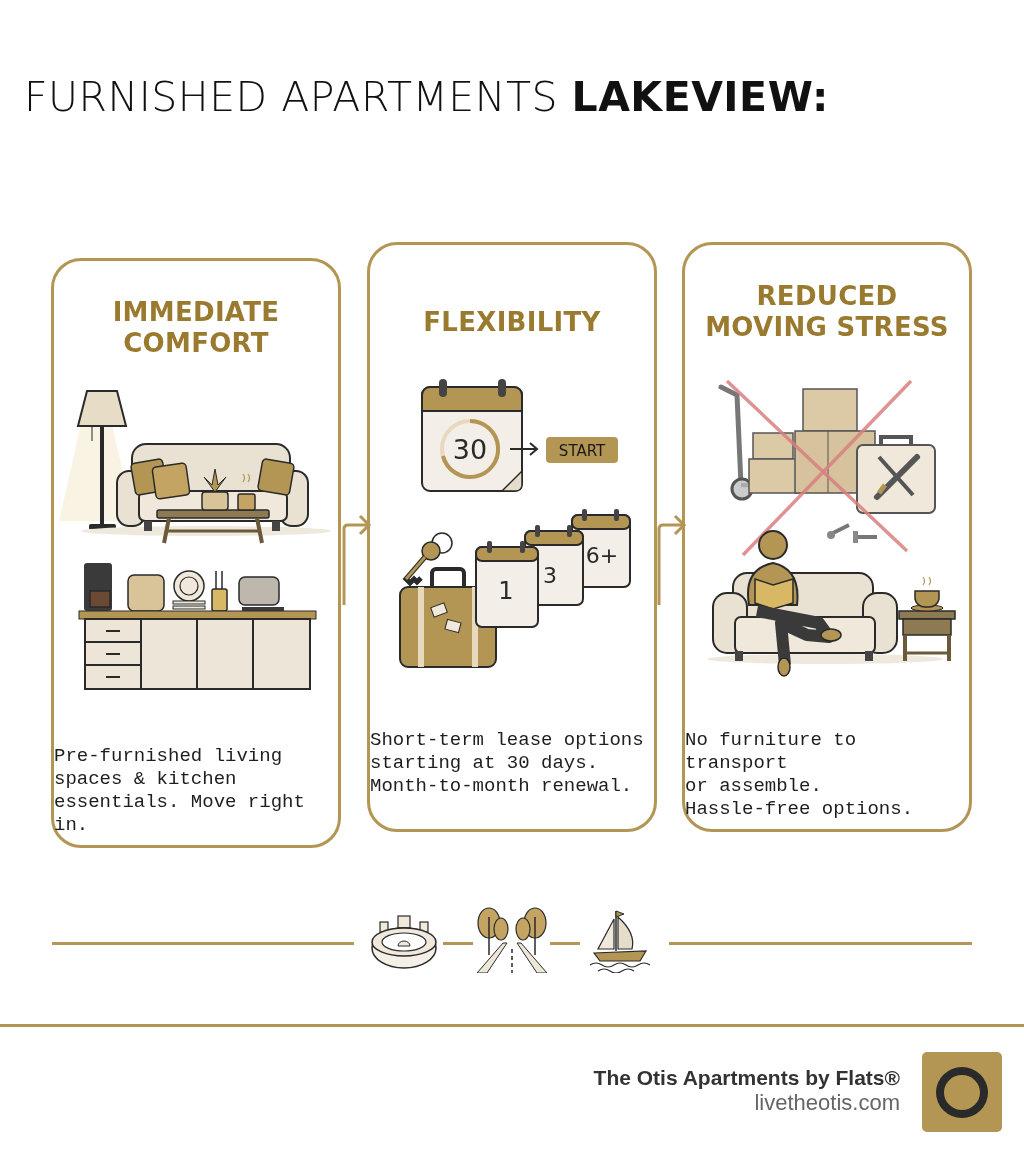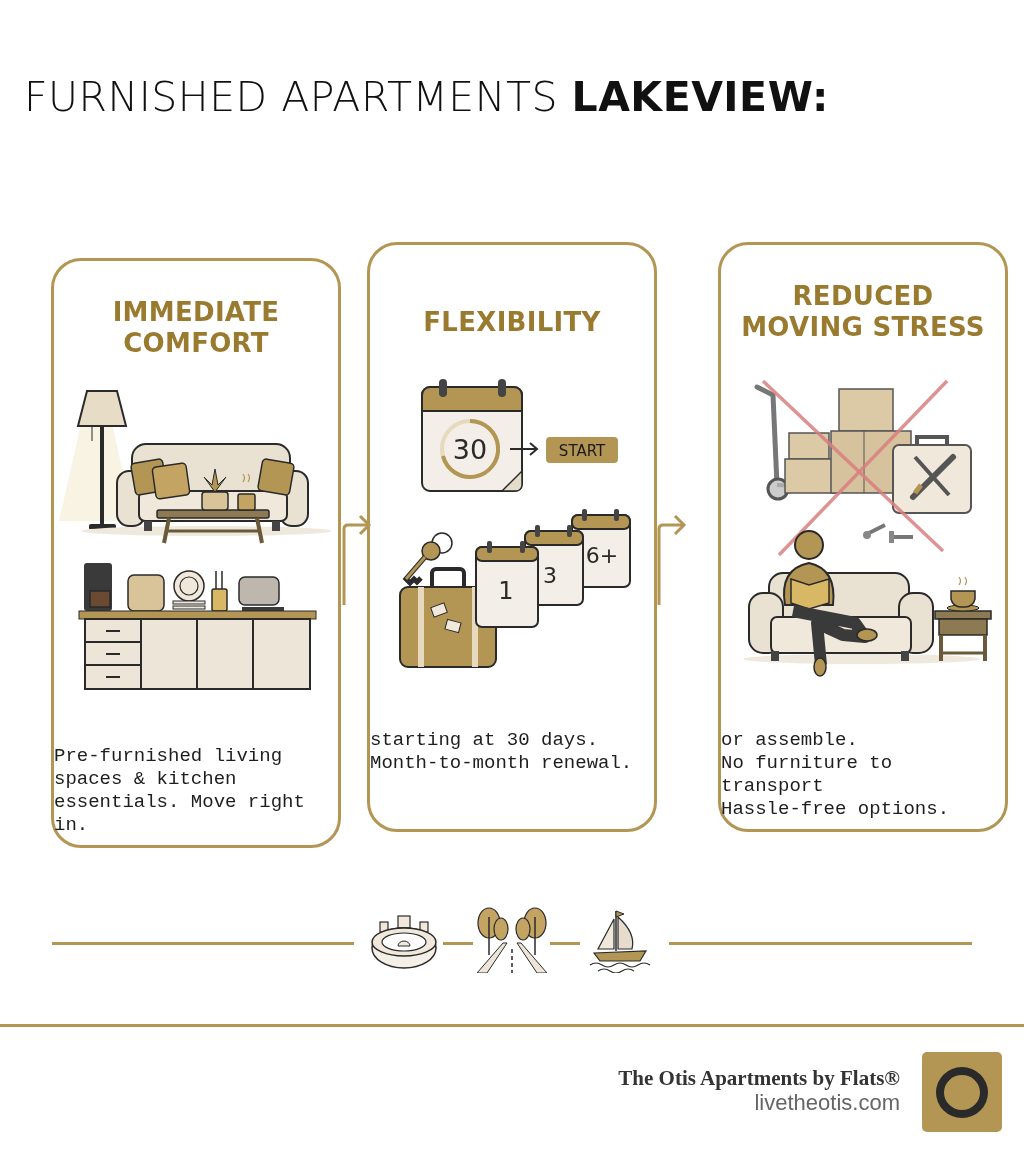--- a/index.html
+++ b/index.html
@@ -12,41 +12,41 @@
     letter-spacing: 0.5px; font-weight: 300; color: #111;
   }
   .title .bold { font-weight: 700; }
 
   .card {
     position: absolute; top: 242px; width: 290px; height: 590px;
     border: 3px solid #b39554; border-radius: 30px; background: #fff;
   }
   .card-1 { left: 51px; margin-top: 16px; }
   .card-2 { left: 367px; }
-  .card-3 { left: 682px; margin-left: 36px; }
+  .card-3 { left: 682px; }
 
   .card-title {
     position: absolute; left: 0; width: 100%; text-align: center;
     font-family: "DejaVu Sans", sans-serif; font-weight: 700; font-size: 26px;
     line-height: 31px; color: #9a7a2e; letter-spacing: 0.3px;
   }
   .card-desc {
     position: absolute; left: 0; top: 484px; width: 100%; text-align: left;
     font-family: Liberation Mono, monospace; font-size: 19px; line-height: 23px; color: #1e1e1e;
   }
   .card-art { position: absolute; left: 0; top: 120px; width: 284px; height: 330px; }
 
   .gap-arrow { position: absolute; width: 40px; height: 100px; }
 
   .bottom-line { position: absolute; height: 3px; background: #b39554; }
   .landmark { position: absolute; }
 
   .footer-rule { position: absolute; left: 0; top: 1024px; width: 1024px; height: 3px; background: #b39554; }
   .brand-name {
-    position: absolute; right: 124px; top: 1066px; font-family: Liberation Serif, serif;
+    position: absolute; right: 124px; top: 1066px; font-family: Liberation Sans, sans-serif;
     font-weight: 700; font-size: 21px; color: #333; white-space: nowrap;
   }
   .brand-url {
     position: absolute; right: 124px; top: 1090px; font-family: "Liberation Sans", sans-serif;
     font-size: 22px; color: #666; white-space: nowrap;
   }
   .brand-logo {
     position: absolute; left: 922px; top: 1052px; width: 80px; height: 80px;
     background: #b39554; border-radius: 5px;
   }
@@ -184,20 +184,21 @@
     </g>
     <g>
       <rect x="106" y="182" width="62" height="80" rx="6" fill="#f3efe8" stroke="#2a2a2a" stroke-width="2"></rect>
       <rect x="106" y="182" width="62" height="14" rx="6" fill="#b39554" stroke="#2a2a2a" stroke-width="2"></rect>
       <rect x="117" y="176" width="5" height="12" rx="2" fill="#444"></rect>
       <rect x="150" y="176" width="5" height="12" rx="2" fill="#444"></rect>
       <text x="136" y="234" text-anchor="middle" font-family="DejaVu Sans, sans-serif" font-size="24" fill="#2a2a2a">1</text>
     </g>
   </svg>
   <div class="card-desc">
+    <div>Short-term lease options</div>
     <div>starting at 30 days.</div>
     <div>Month-to-month renewal.</div>
   </div>
 </div>
 
 <div class="card card-3">
   <div class="card-title" style="top:36px">
     <div>REDUCED</div>
     <div>MOVING STRESS</div>
   </div>
@@ -253,22 +254,22 @@
       <rect x="218" y="254" width="48" height="16" fill="#8d7a52" stroke="#2a2a2a" stroke-width="1.5"></rect>
       <line x1="220" y1="270" x2="220" y2="296" stroke="#6b5a3a" stroke-width="4"></line>
       <line x1="264" y1="270" x2="264" y2="296" stroke="#6b5a3a" stroke-width="4"></line>
       <line x1="220" y1="288" x2="264" y2="288" stroke="#6b5a3a" stroke-width="3"></line>
       <ellipse cx="242" cy="243" rx="16" ry="3" fill="#b39554" stroke="#2a2a2a" stroke-width="1"></ellipse>
       <path d="M230 226 h24 v8 a10 10 0 0 1 -10 8 h-4 a10 10 0 0 1 -10 -8 z" fill="#b39554" stroke="#2a2a2a" stroke-width="1.5"></path>
       <path d="M238 220 q3 -4 0 -8 M244 220 q3 -4 0 -8" stroke="#b39554" stroke-width="1.2" fill="none"></path>
     </g>
   </svg>
   <div class="card-desc">
+    <div>No furniture to transport</div>
     <div>or assemble.</div>
-    <div>No furniture to transport</div>
     <div>Hassle-free options.</div>
   </div>
 </div>
 
 <svg class="gap-arrow" style="left:336px;top:505px" viewBox="0 0 40 100">
   <path d="M8 100 V24 q0 -4 4 -4 H32" fill="none" stroke="#b39554" stroke-width="3"></path>
   <path d="M24 11 l9 9 l-9 9" fill="none" stroke="#b39554" stroke-width="3"></path>
 </svg>
 <svg class="gap-arrow" style="left:651px;top:505px" viewBox="0 0 40 100">
   <path d="M8 100 V24 q0 -4 4 -4 H32" fill="none" stroke="#b39554" stroke-width="3"></path>

